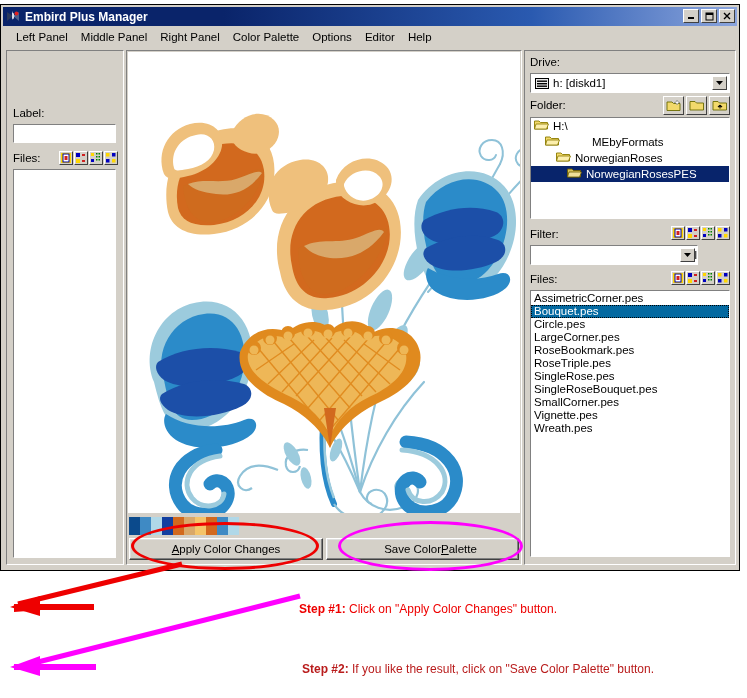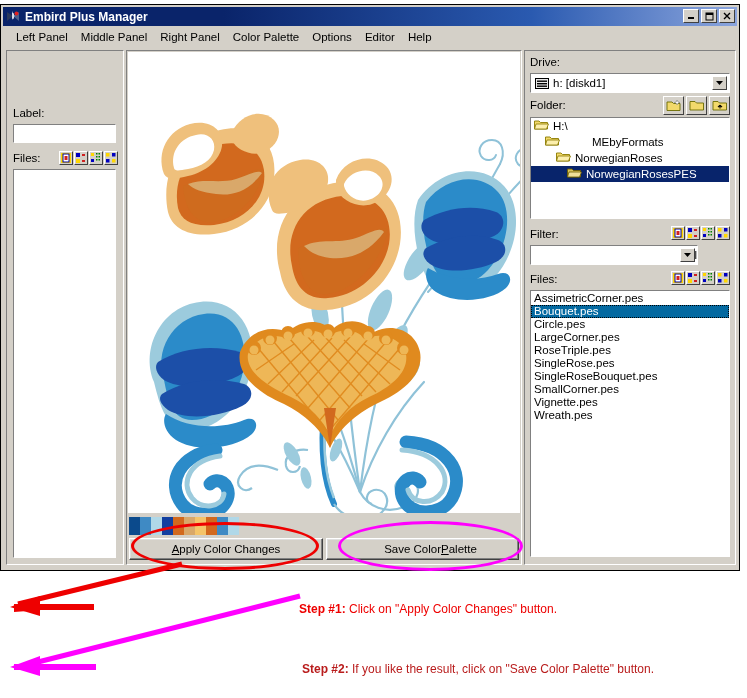--- a/index.html
+++ b/index.html
@@ -745,20 +745,21 @@
               <rect x="6" y="6" width="3.5" height="3.5" fill="#ffd700"></rect>
             </svg>
         </div>
       </div>
 
       <div id="rfiles-list" class="inset2">
         <div class="file-row">AssimetricCorner.pes</div>
         <div class="file-row sel">Bouquet.pes</div>
         <div class="file-row">Circle.pes</div>
         <div class="file-row">LargeCorner.pes</div>
+        <div class="file-row">RoseBookmark.pes</div>
         <div class="file-row">RoseTriple.pes</div>
         <div class="file-row">SingleRose.pes</div>
         <div class="file-row">SingleRoseBouquet.pes</div>
         <div class="file-row">SmallCorner.pes</div>
         <div class="file-row">Vignette.pes</div>
         <div class="file-row">Wreath.pes</div>
       </div>
     </div>
   </div>
 

